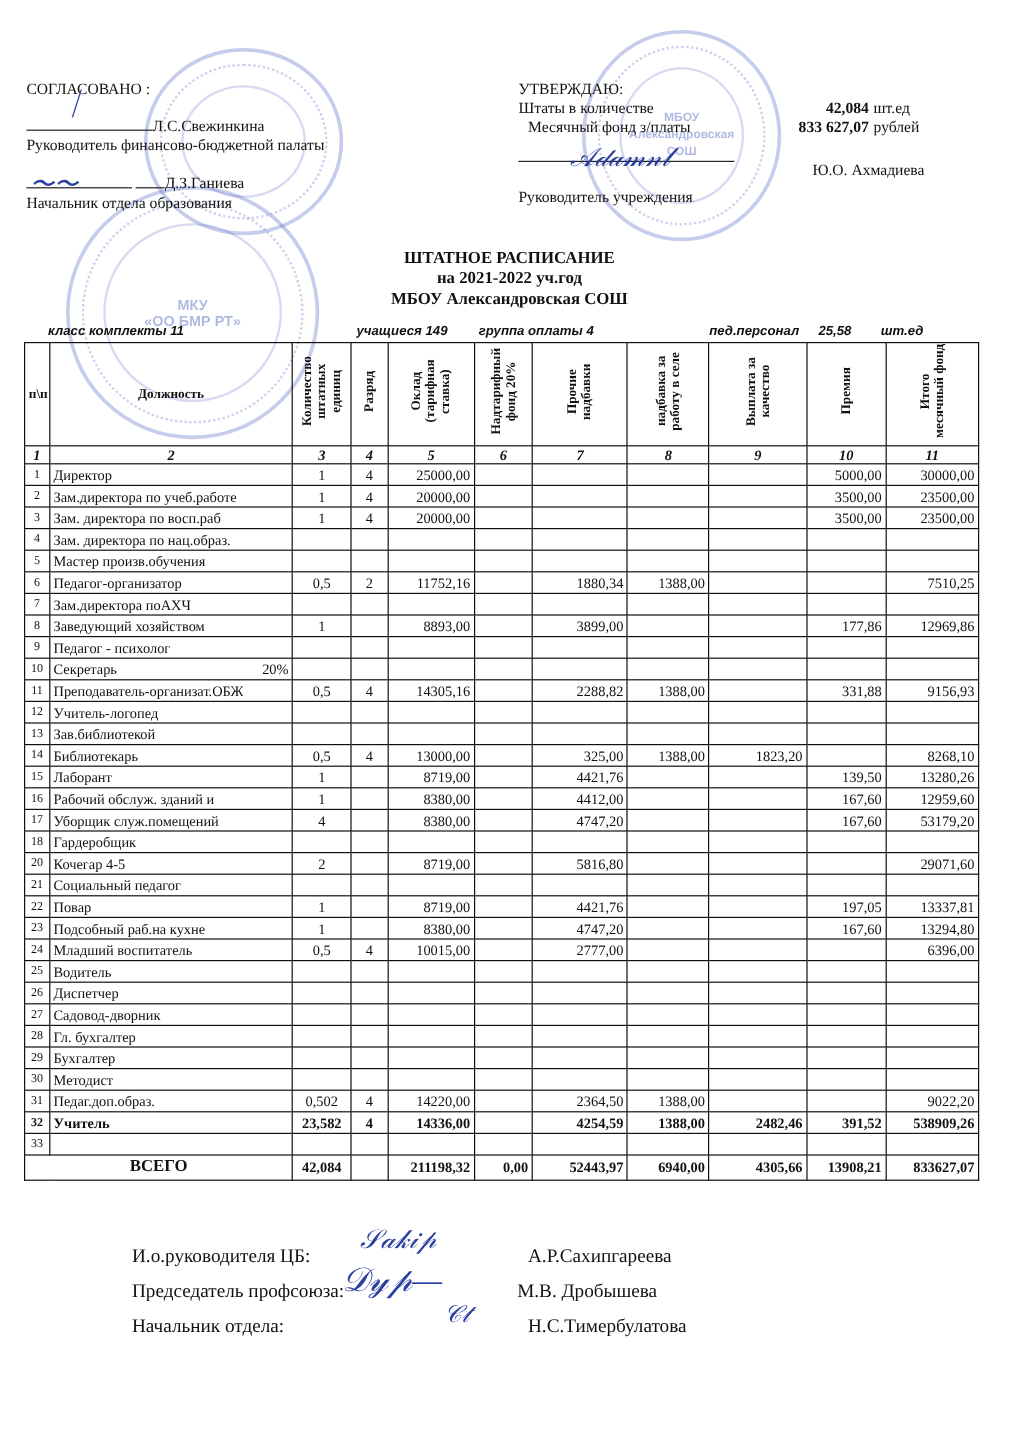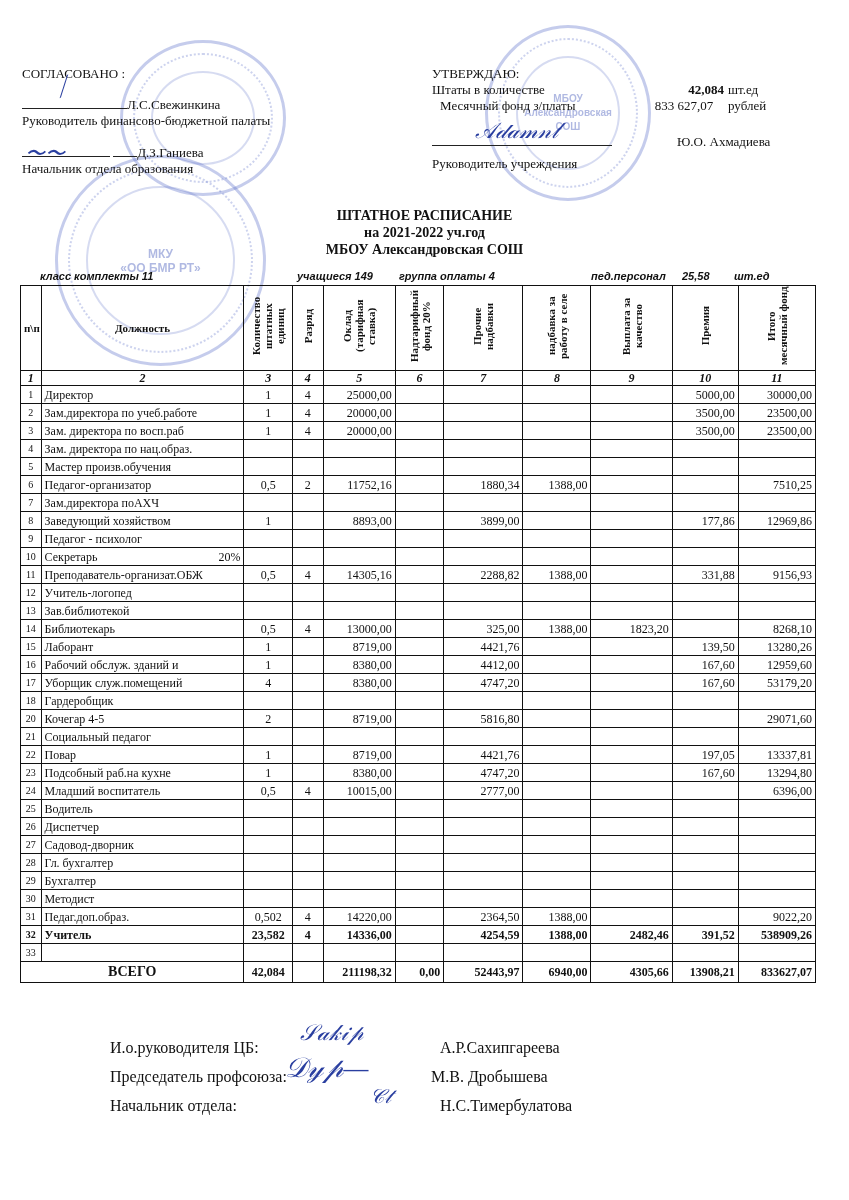--- a/index.html
+++ b/index.html
@@ -57,24 +57,24 @@
 
 <div class="abs hdr" style="left:432px;top:66px;width:360px;">
   <div>УТВЕРЖДАЮ:</div>
   <div style="display:flex;">
     <span style="width:212px;">Штаты в количестве</span>
     <span style="width:80px;text-align:right;font-weight:bold;">42,084</span>
     <span style="margin-left:4px;">шт.ед</span>
   </div>
   <div style="display:flex;">
     <span style="width:212px;padding-left:8px;box-sizing:border-box;">Месячный фонд з/платы</span>
-    <span style="width:80px;text-align:center;font-weight:normal;">833 627,07</span>
+    <span style="width:80px;text-align:right;font-weight:bold;">833 627,07</span>
     <span style="margin-left:4px;">рублей</span>
   </div>
-  <div style="display:flex;margin-top:20px;align-items:center;">
+  <div style="display:flex;margin-top:20px;align-items:flex-start;">
     <span class="sigline" style="width:180px;"></span>
     <span style="margin-left:65px;margin-bottom:6px;">Ю.О. Ахмадиева</span>
   </div>
   <div>Руководитель учреждения</div>
 </div>
 <div class="sig" style="left:475px;top:118px;font-size:22px;">𝒜𝒹𝒶𝓂𝓃𝓁</div>
 
 <div class="title" style="top:207px;">ШТАТНОЕ РАСПИСАНИЕ</div>
 <div class="title" style="top:224px;">на 2021-2022 уч.год</div>
 <div class="title" style="top:241px;">МБОУ Александровская СОШ</div>

